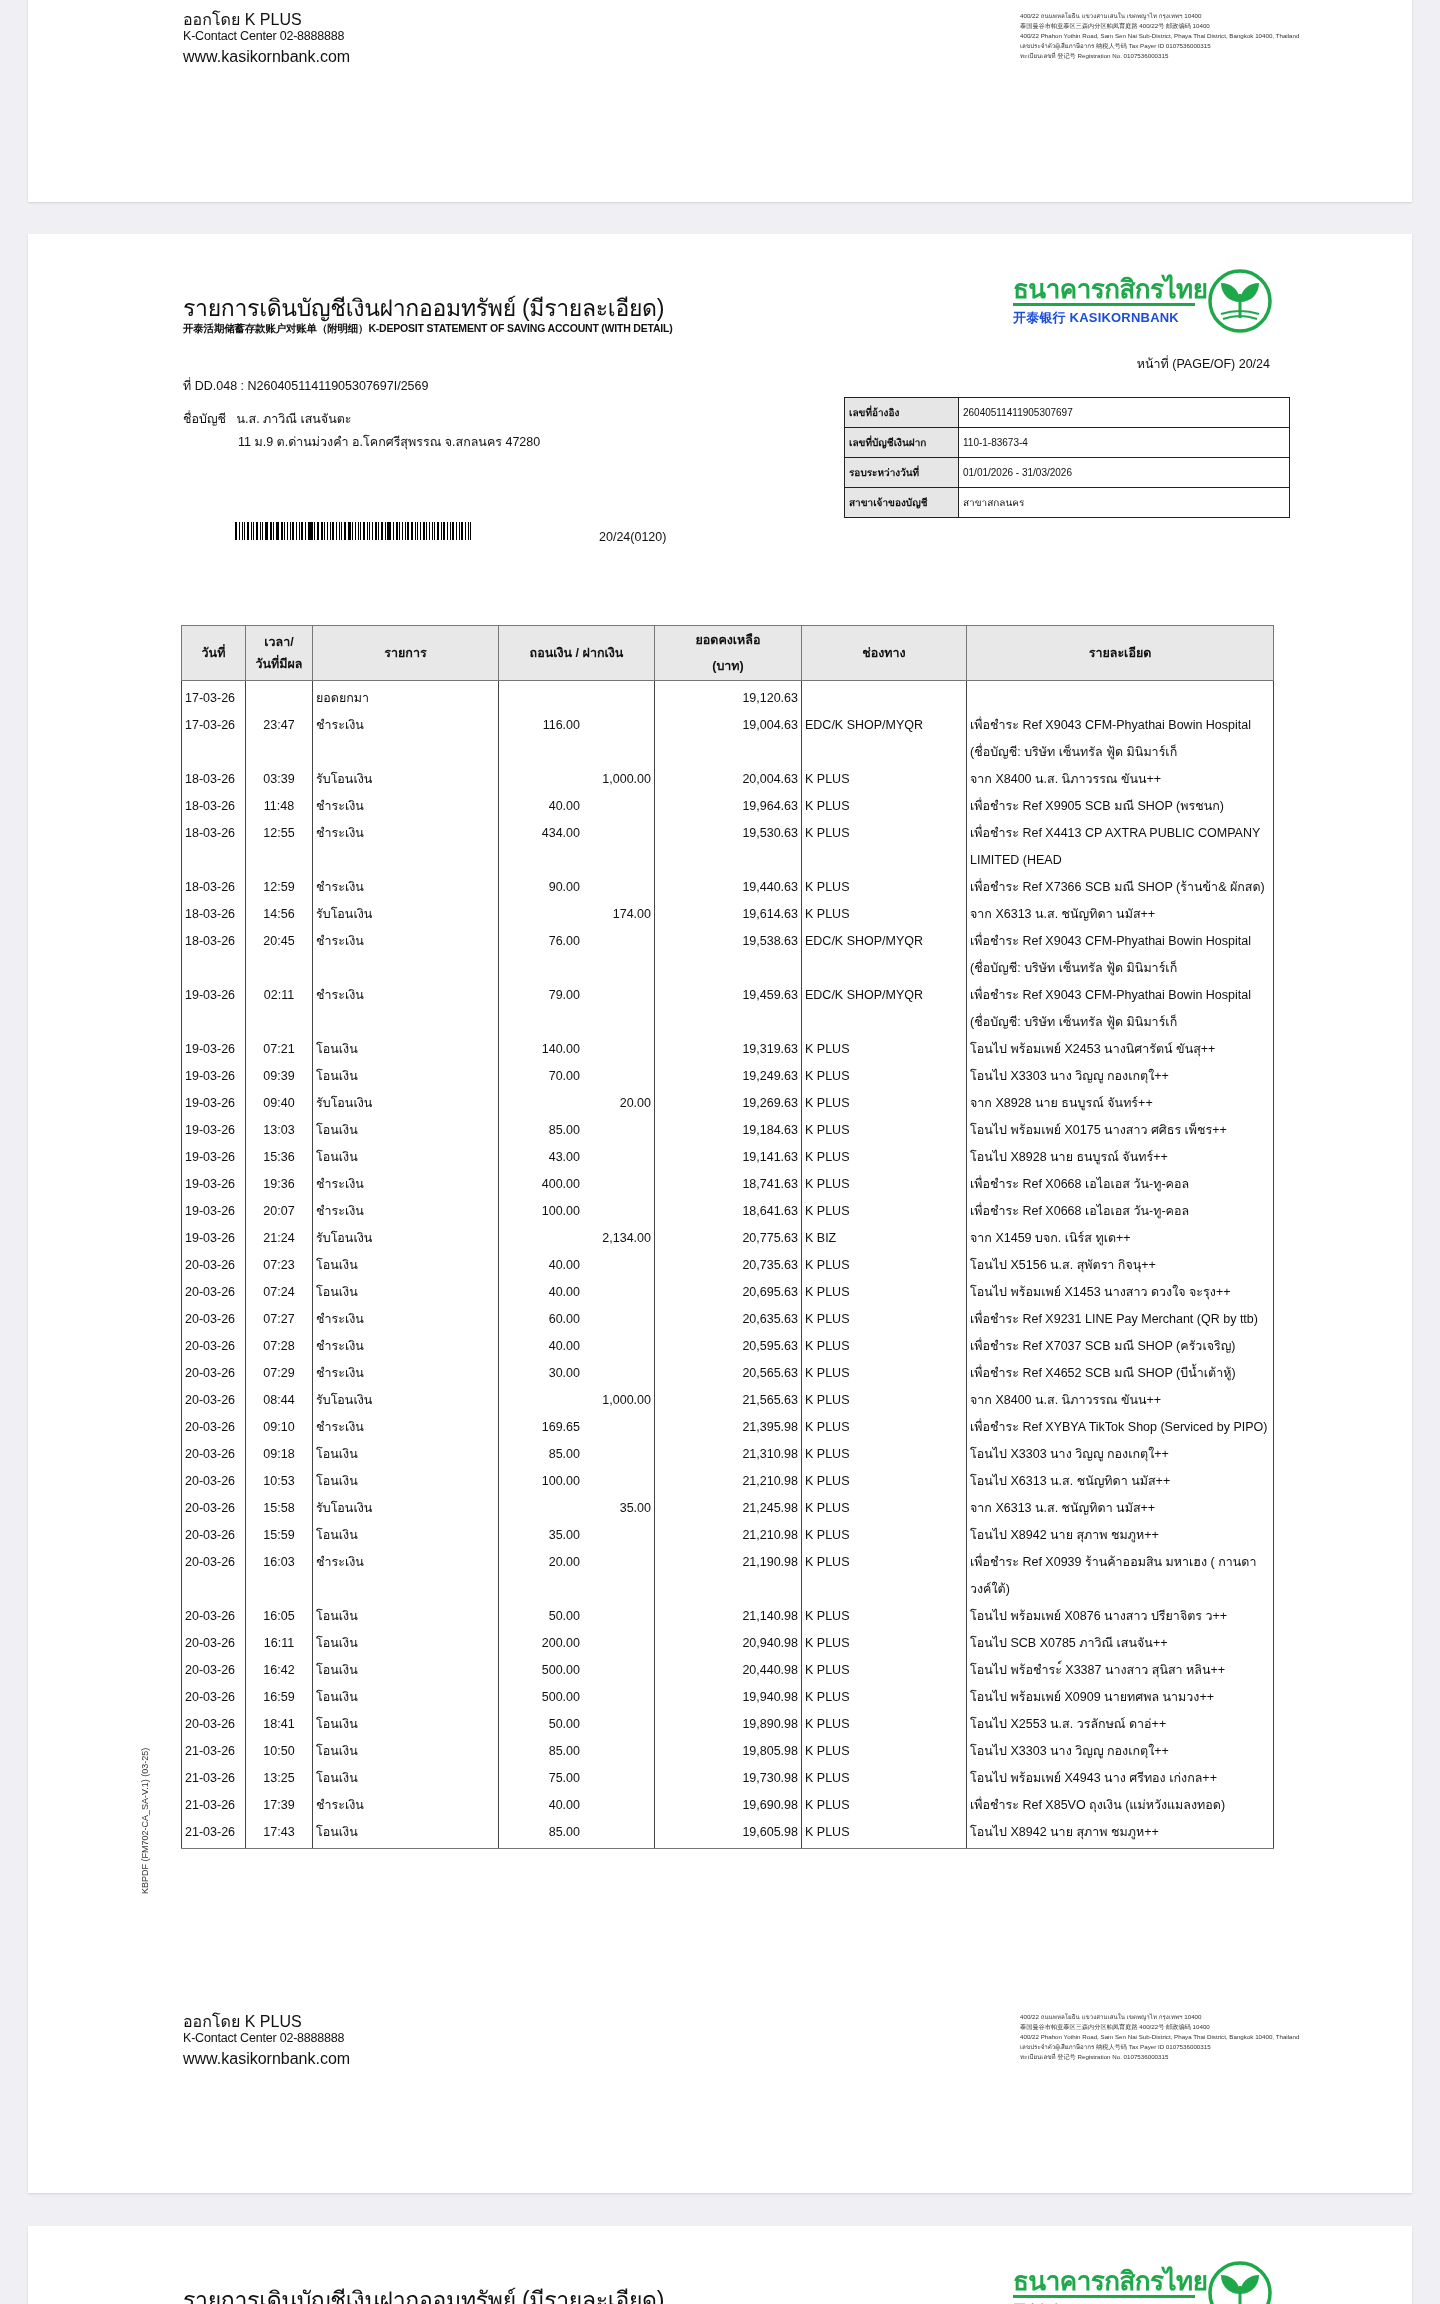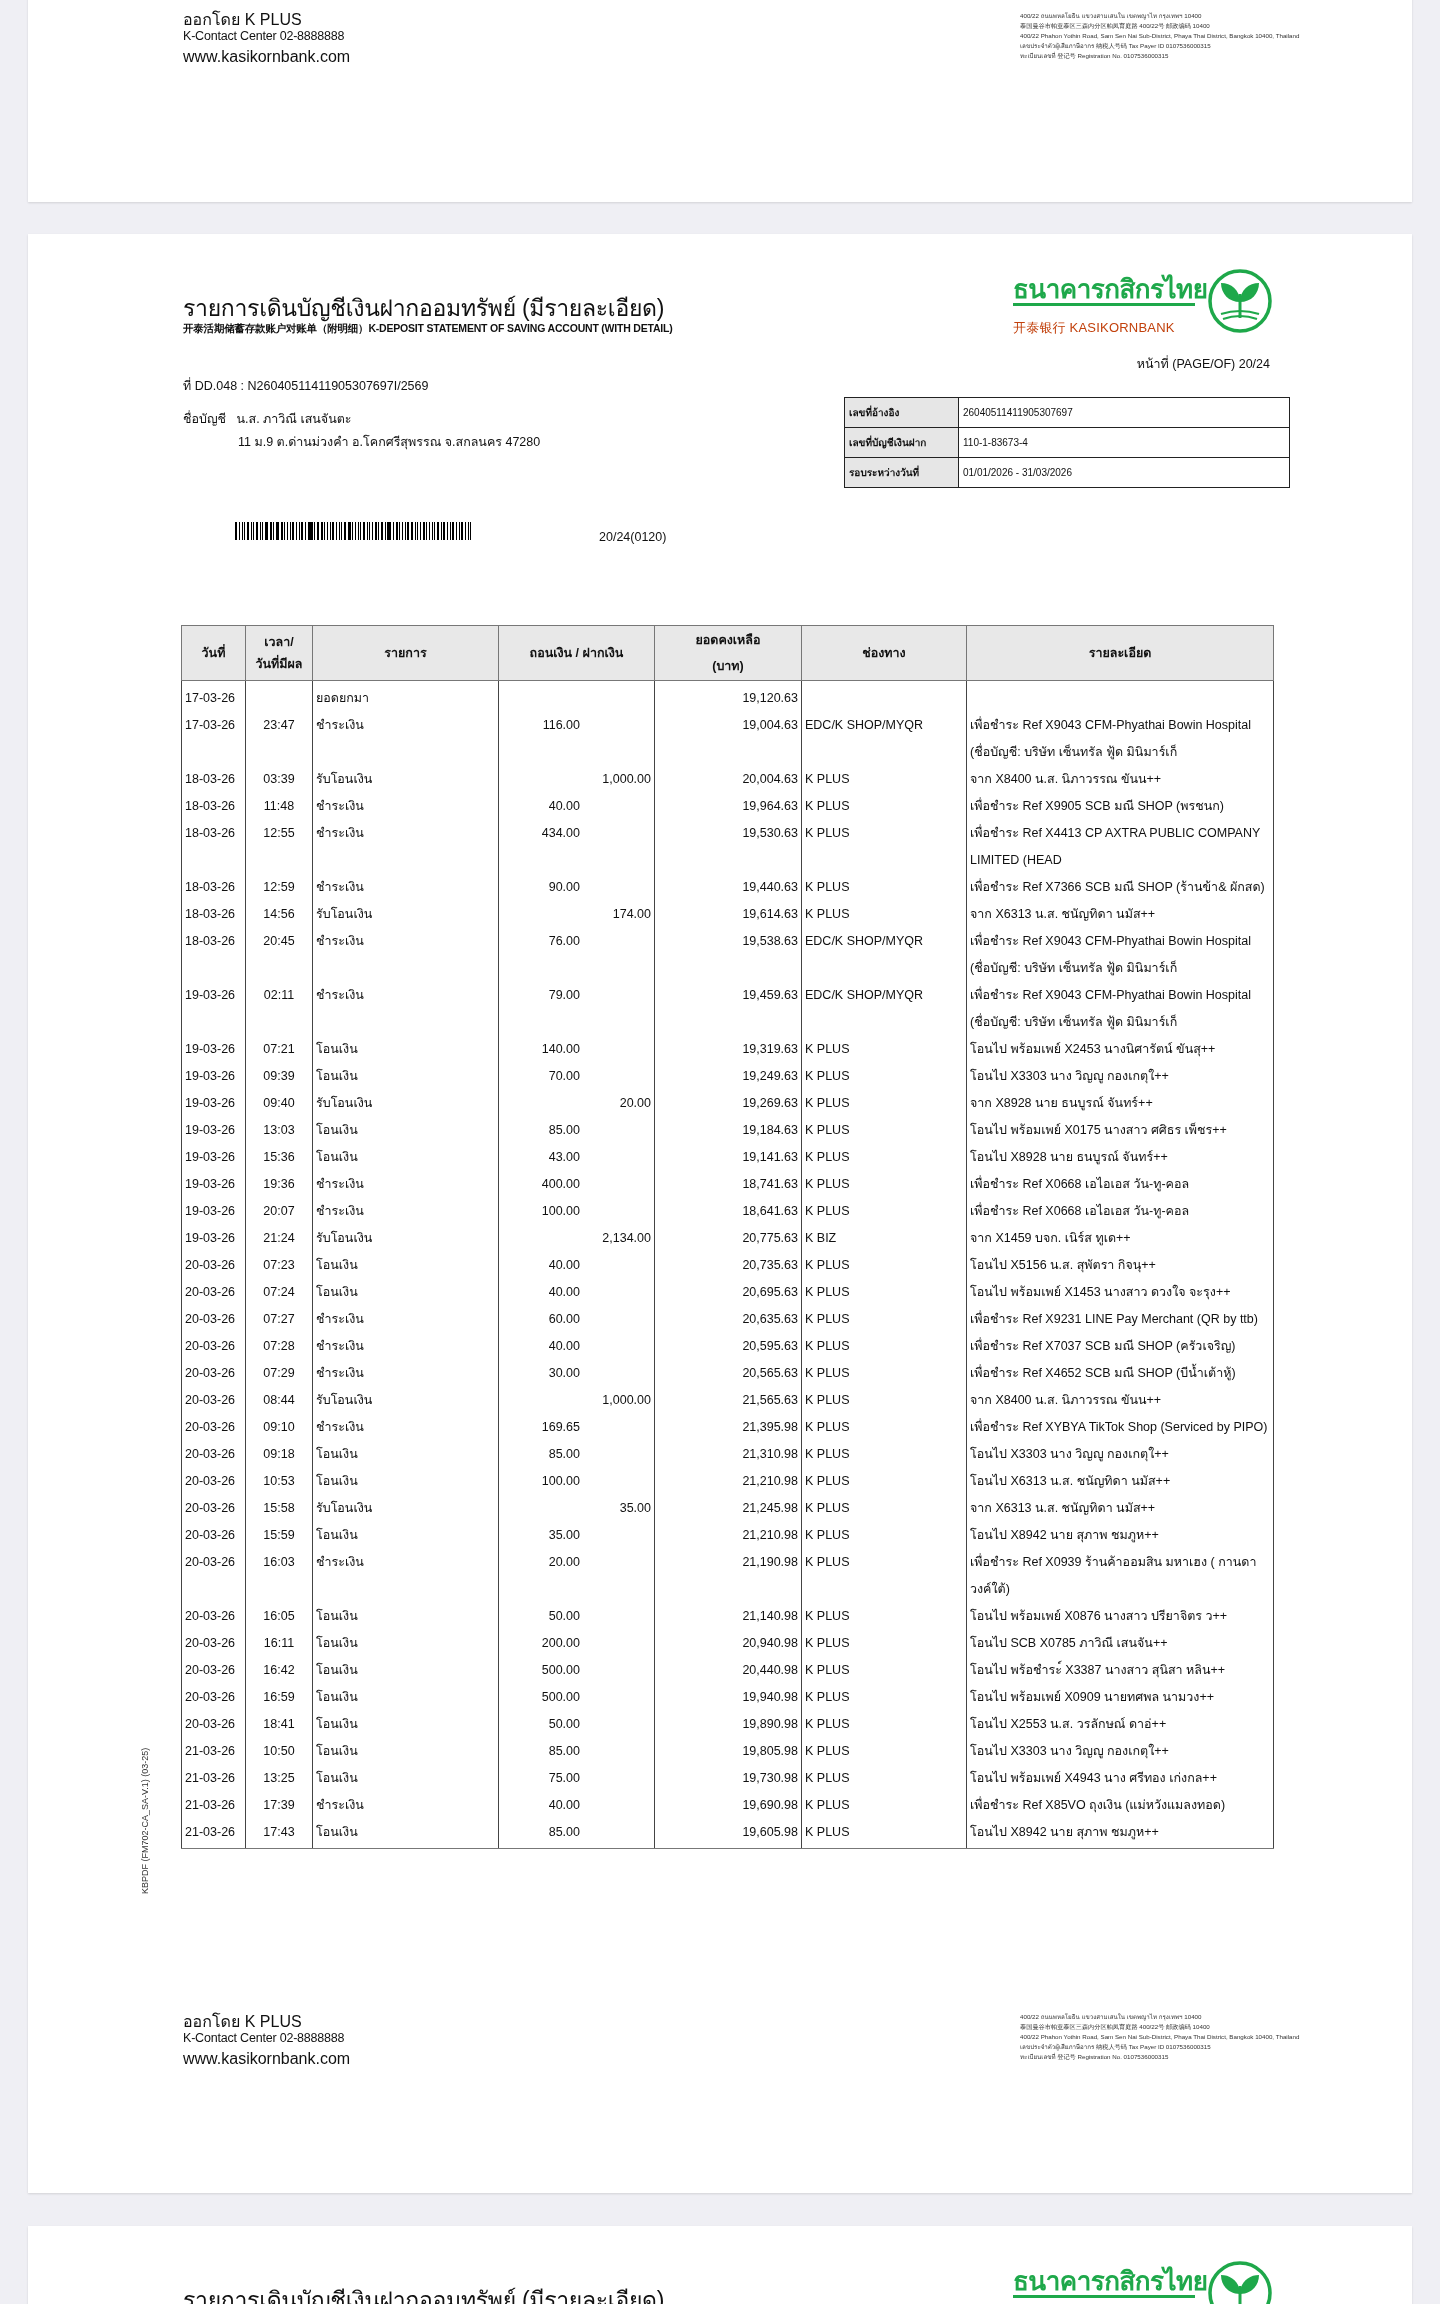--- a/index.html
+++ b/index.html
@@ -14,21 +14,21 @@
   .footer-left .issued { font-size: 16px; }
   .footer-left .contact { font-size: 12.5px; letter-spacing: -0.2px; }
   .footer-left .web { font-size: 16px; margin-top: 5px; }
   .footer-right { position: absolute; left: 992px; font-size: 6.2px; line-height: 10px; color: #333; white-space: nowrap; }
 
   .title-th { position: absolute; left: 155px; font-size: 23px; font-weight: normal; letter-spacing: -0.3px; }
   .title-en { position: absolute; left: 155px; font-size: 10.5px; font-weight: bold; letter-spacing: -0.2px; }
   .logo { position: absolute; left: 985px; width: 262px; height: 66px; }
   .logo .th { position: absolute; left: 0; top: 0; font-size: 26px; font-weight: bold; color: #1ea84a; letter-spacing: -0.5px; }
   .logo .bar { position: absolute; left: 0; top: 35px; width: 182px; height: 3px; background: #1ea84a; }
-  .logo .en { position: absolute; left: 0; top: 51px; font-size: 13px; font-weight: normal; color: #c2410c; letter-spacing: 0.2px; }
+  .logo .en { position: absolute; left: 0; top: 41px; font-size: 13px; font-weight: bold; color: #1d4ed8; letter-spacing: 0.2px; }
   .logo .emblem { position: absolute; left: 194px; top: 0; width: 66px; height: 66px; }
   .page-no { position: absolute; right: 142px; font-size: 12.5px; }
   .doc-no { position: absolute; left: 155px; font-size: 12.5px; }
   .acct-name { position: absolute; left: 155px; font-size: 12.5px; }
   .acct-addr { position: absolute; left: 210px; font-size: 12.5px; }
   .barcode { position: absolute; left: 207px; height: 18px; display: flex; align-items: stretch; }
   .barcode span { display: block; background: #000; height: 100%; }
   .barcode-code { position: absolute; left: 571px; font-size: 12.5px; }
 
   table.info { position: absolute; left: 800px; border-collapse: collapse; font-size: 10px; margin-left: 16px; }
@@ -180,20 +180,24 @@
       <td class="k">เลขที่อ้างอิง</td>
       <td class="v">26040511411905307697</td>
     </tr>
     <tr>
       <td class="k">เลขที่บัญชีเงินฝาก</td>
       <td class="v">110-1-83673-4</td>
     </tr>
     <tr>
       <td class="k">รอบระหว่างวันที่</td>
       <td class="v">01/01/2026 - 31/03/2026</td>
+    </tr>
+    <tr>
+      <td class="k">สาขาเจ้าของบัญชี</td>
+      <td class="v">สาขาสกลนคร</td>
     </tr>
   </tbody>
     </table>
 
   <div class="side-label">KBPDF (FM702-CA_SA-V.1) (03-25)</div>
 
   <table class="tx">
     <colgroup>
       <col style="width:64px">
         <col style="width:67px">

